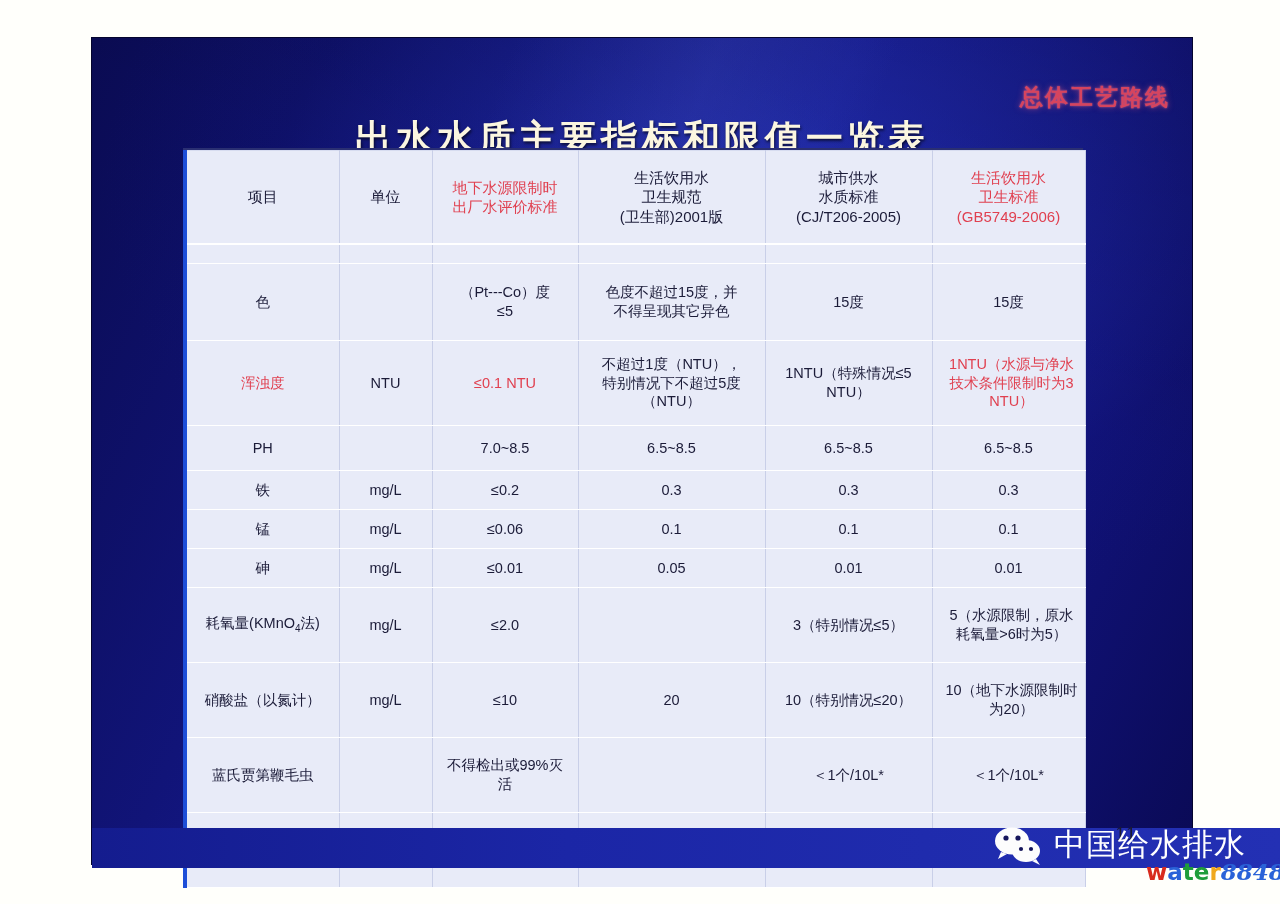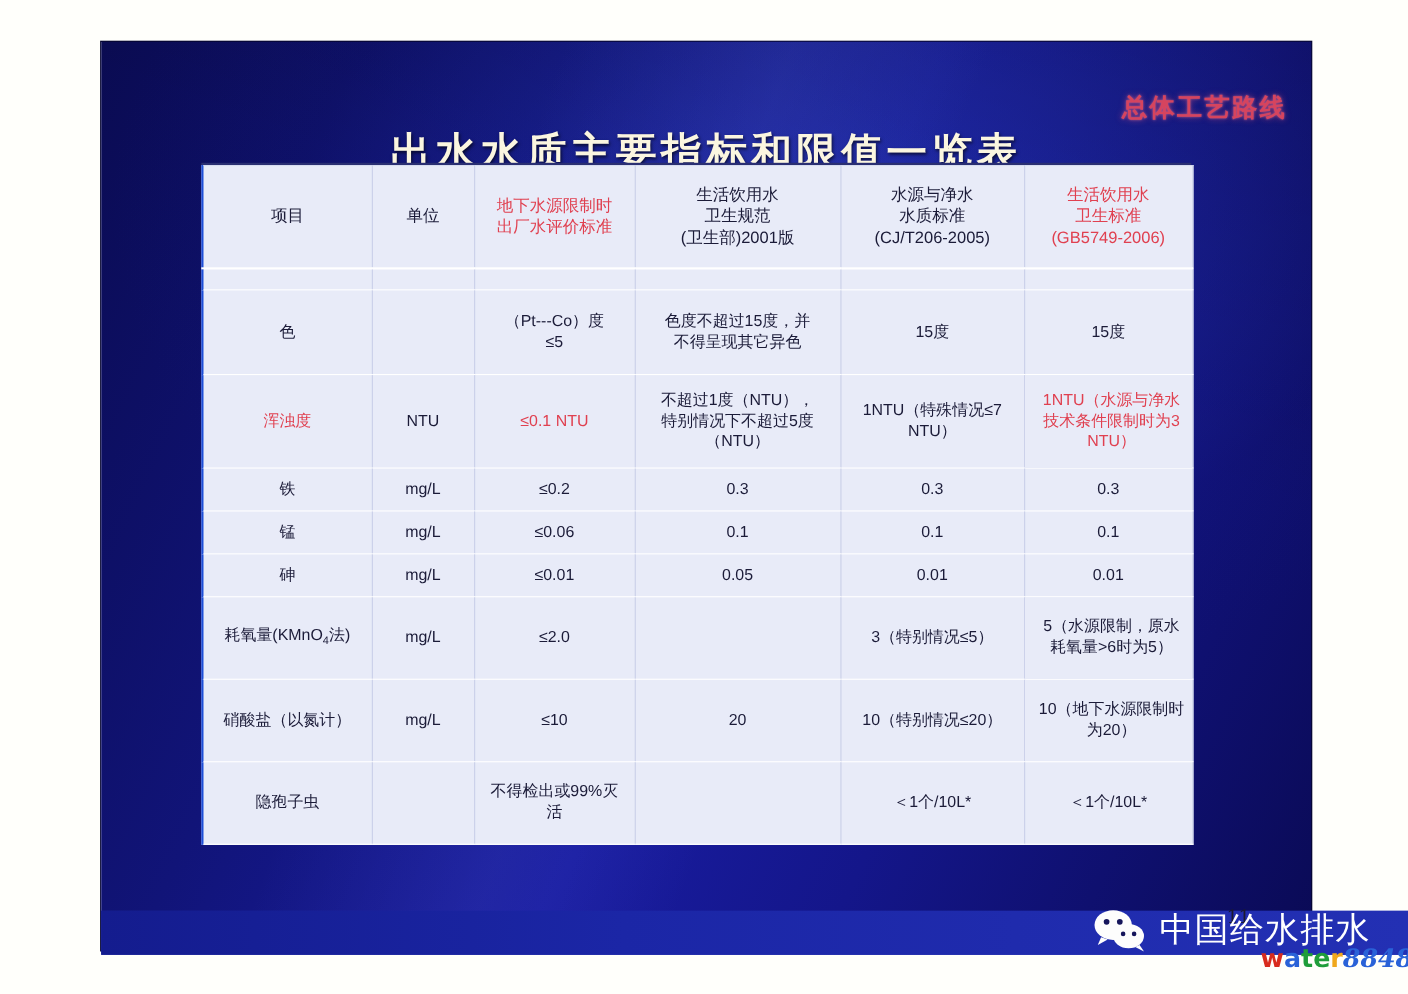--- a/index.html
+++ b/index.html
@@ -65,21 +65,21 @@
     border-bottom:1px solid #ffffff;
     border-top:1px solid #d7dcf0;
     text-align:center;vertical-align:middle;
     color:#1b1b38;
     font-size:14.5px;
     line-height:1.28;
     padding:2px 3px;
     background:#e8ebf8;
     overflow:visible;
   }
-  td:first-child,th:first-child{border-left:2px solid #1d4ed8;}
+  td:first-child,th:first-child{border-left:4px solid #1d4ed8;}
   tr.hdr th{
     height:88px;font-weight:400;font-size:15px;
     border-bottom:2px solid #ffffff;
   }
   tr.spacer td{height:18px;padding:0;border-top:1px solid #eef0fa;border-bottom:1px solid #ffffff;}
   tr.r-tall td{height:72px;}
   tr.r-tall2 td{height:80px;}
   tr.r-mid td{height:40px;}
   tr.r-small td{height:34px;}
   tr.r-box td{height:70px;}
@@ -161,21 +161,21 @@
             <th class="red">
               <div>地下水源限制时</div>
               <div>出厂水评价标准</div>
             </th>
             <th>
               <div>生活饮用水</div>
               <div>卫生规范</div>
               <div>(卫生部)2001版</div>
             </th>
             <th>
-              <div>水源与净水</div>
+              <div>城市供水</div>
               <div>水质标准</div>
               <div>(CJ/T206-2005)</div>
             </th>
             <th class="red">
               <div>生活饮用水</div>
               <div>卫生标准</div>
               <div>(GB5749-2006)</div>
             </th>
           </tr>
         </thead>
@@ -213,30 +213,38 @@
             <td>NTU</td>
             <td class="red">
               <div>≤0.1 NTU</div>
             </td>
             <td>
               <div>不超过1度（NTU），</div>
               <div>特别情况下不超过5度</div>
               <div>（NTU）</div>
             </td>
             <td>
-              <div>1NTU（特殊情况≤7</div>
+              <div>1NTU（特殊情况≤5</div>
               <div>NTU）</div>
             </td>
             <td class="red ovf">
               <span>1NTU（水源与净水</span>
               <span>技术条件限制时为3</span>
               <span>NTU）</span>
             </td>
           </tr>
 
+          <tr class="r-mid">
+            <td>PH</td>
+            <td></td>
+            <td>7.0~8.5</td>
+            <td>6.5~8.5</td>
+            <td>6.5~8.5</td>
+            <td>6.5~8.5</td>
+          </tr>
 
           <tr class="r-small">
             <td>铁</td>
             <td>mg/L</td>
             <td>≤0.2</td>
             <td>0.3</td>
             <td>0.3</td>
             <td>0.3</td>
           </tr>
 
@@ -275,20 +283,31 @@
             <td>mg/L</td>
             <td>≤10</td>
             <td>20</td>
             <td class="nowrapcell">10（特别情况≤20）</td>
             <td class="ovf">
               <span>10（地下水源限制时</span>
               <span>为20）</span>
             </td>
           </tr>
 
+          <tr class="r-box">
+            <td>蓝氏贾第鞭毛虫</td>
+            <td></td>
+            <td>
+              <div>不得检出或99%灭</div>
+              <div>活</div>
+            </td>
+            <td></td>
+            <td>＜1个/10L*</td>
+            <td>＜1个/10L*</td>
+          </tr>
 
           <tr class="r-box">
             <td>隐孢子虫</td>
             <td></td>
             <td>
               <div>不得检出或99%灭</div>
               <div>活</div>
             </td>
             <td></td>
             <td>＜1个/10L*</td>

